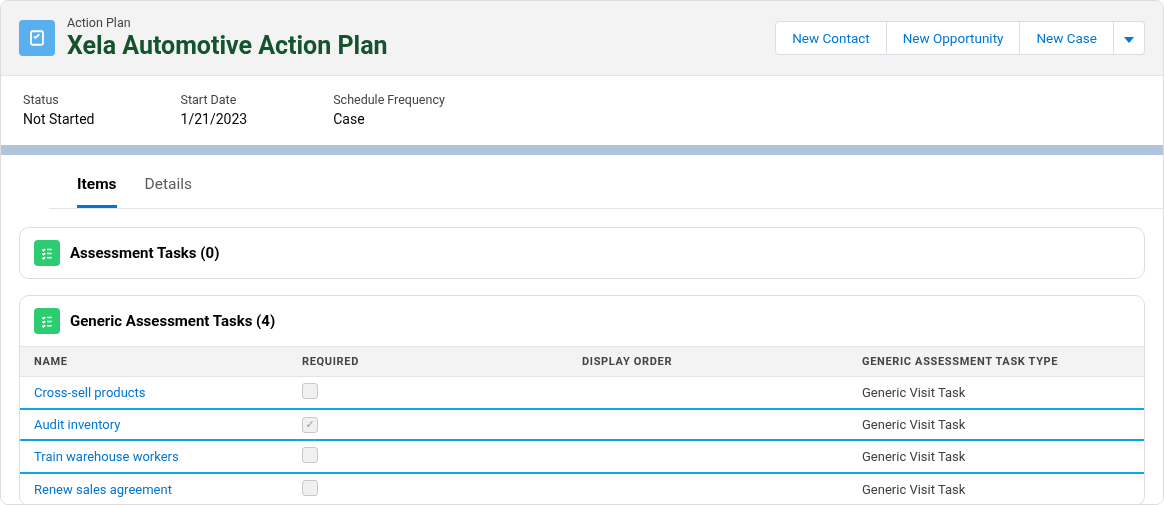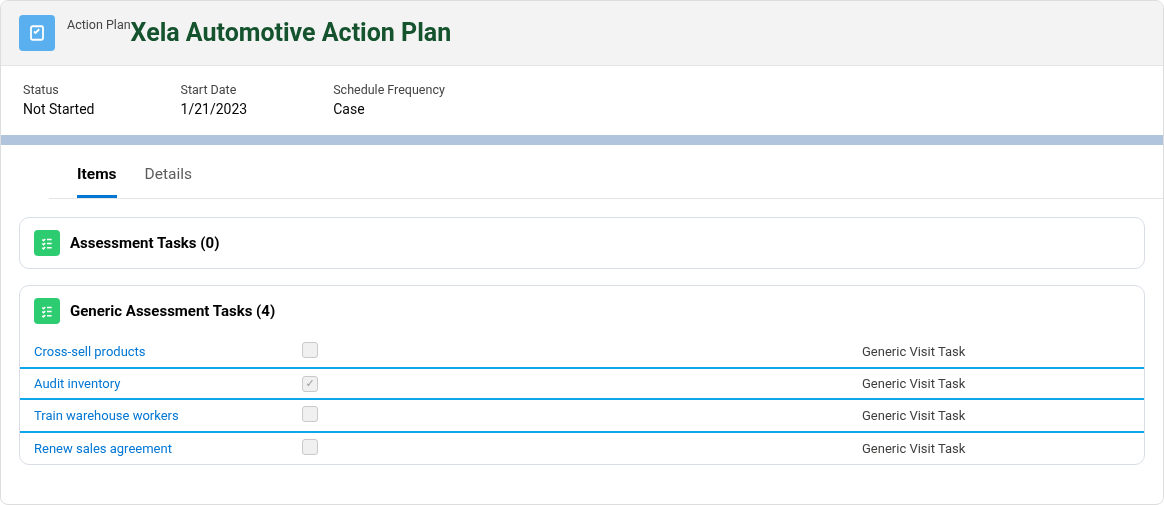--- a/index.html
+++ b/index.html
@@ -22,21 +22,21 @@
     justify-content: space-between;
     border-bottom: 1px solid #e5e5e5;
   }
   .header-left { display: flex; align-items: center; gap: 12px; }
   .header-icon {
     width: 36px; height: 36px; border-radius: 4px;
     background: #5ab0ee;
     display: flex; align-items: center; justify-content: center;
     color: #fff;
   }
-  .header-titles { display: flex; flex-direction: row; }
+  .header-titles { display: flex; flex-direction: column; }
   .object-label { font-size: 12.5px; color: #444; }
   .record-title { font-size: 25px; font-weight: 700; color: #14532d; line-height: 1.25; }
   .header-actions { display:flex; }
   .btn {
     background: #fff;
     border: 1px solid #d8dde6;
     color: #0176d3;
     font-size: 13.5px;
     padding: 8px 16px;
     cursor: pointer;
@@ -127,20 +127,26 @@
     <div class="header-icon">
       <svg width="18" height="18" viewBox="0 0 24 24" fill="none" stroke="#fff" stroke-width="2.4">
         <rect x="4" y="3" width="16" height="18" rx="2"></rect>
         <path d="M8 10l2 2 5-5"></path>
       </svg>
     </div>
     <div class="header-titles">
       <span class="object-label">Action Plan</span>
       <span class="record-title">Xela Automotive Action Plan</span>
     </div>
+  </div>
+  <div class="header-actions">
+    <button class="btn">New Contact</button>
+    <button class="btn">New Opportunity</button>
+    <button class="btn">New Case</button>
+    <button class="btn caret"><span class="caret-shape"></span></button>
   </div>
 </div>
 
 <div class="fields">
   <div>
     <div class="field-label">Status</div>
     <div class="field-value">Not Started</div>
   </div>
   <div>
     <div class="field-label">Start Date</div>
@@ -185,20 +191,26 @@
             <line x1="12" y1="6" x2="20" y2="6"></line>
             <path d="M4 13l2 2 3-3"></path>
             <line x1="12" y1="13" x2="20" y2="13"></line>
             <path d="M4 20l2 2 3-3"></path>
             <line x1="12" y1="20" x2="20" y2="20"></line>
           </svg>
       </div>
       <span class="panel-title">Generic Assessment Tasks (4)</span>
     </div>
 
+    <div class="table-head">
+      <div class="col-name">NAME</div>
+      <div class="col-req">REQUIRED</div>
+      <div class="col-order">DISPLAY ORDER</div>
+      <div class="col-type">GENERIC ASSESSMENT TASK TYPE</div>
+    </div>
 
     <div class="table-row">
       <div class="col-name"><span class="link">Cross-sell products</span></div>
       <div class="col-req"><span class="chk disabled"></span></div>
       <div class="col-order"></div>
       <div class="col-type">Generic Visit Task</div>
     </div>
     <div class="table-row">
       <div class="col-name"><span class="link">Audit inventory</span></div>
       <div class="col-req"><span class="chk disabled">✓</span></div>

